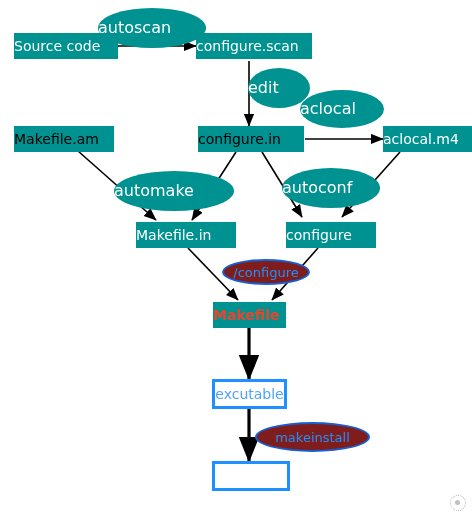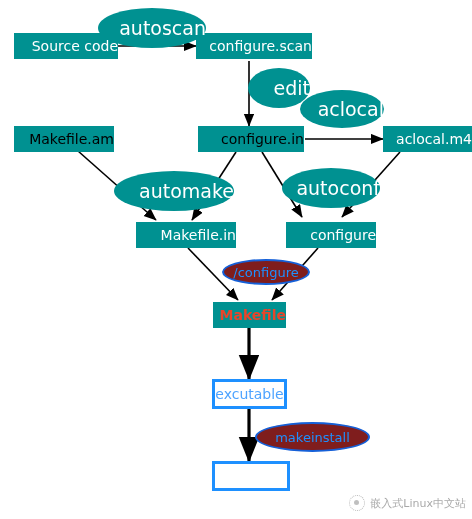--- a/index.html
+++ b/index.html
@@ -15,40 +15,40 @@
     overflow: hidden;
     font-family: "DejaVu Sans", sans-serif;
   }
   
   .node-box {
     position: absolute;
     background: #009191;
     color: #ffffff;
     display: flex;
     align-items: center;
-    justify-content: flex-end;
+    justify-content: flex-start;
     font-size: 14px;
     line-height: 1;
     white-space: nowrap;
     box-sizing: border-box;
     z-index: 3;
   }
   .node-box.yellow-text { color: #000000; }
   .node-box.red-text    { color: #e8452a; }
 
   
   .node-ellipse {
     position: absolute;
     background: #009191;
     color: #ffffff;
     border-radius: 50%;
     display: flex;
     align-items: center;
-    justify-content: flex-end;
-    font-size: 19px;
+    justify-content: flex-start;
+    font-size: 16px;
     line-height: 1;
     white-space: nowrap;
     box-sizing: border-box;
     z-index: 4;
   }
 
   
   .node-box-outline {
     position: absolute;
     background: #ffffff;
@@ -222,16 +222,15 @@
   <div class="node-ellipse-outline" style="left:255px; top:422px; width:115px; height:30px;">
     <span>makeinstall</span>
   </div>
 
   <div class="node-box-outline" style="left:212px; top:461px; width:78px; height:30px;">
     <span></span>
   </div>
 
   <div id="watermark">
     <span class="wm-mark"></span>
-    <span>嵌入式Linux中文站</span>
   </div>
 
 </div>
 
 </body></html>

